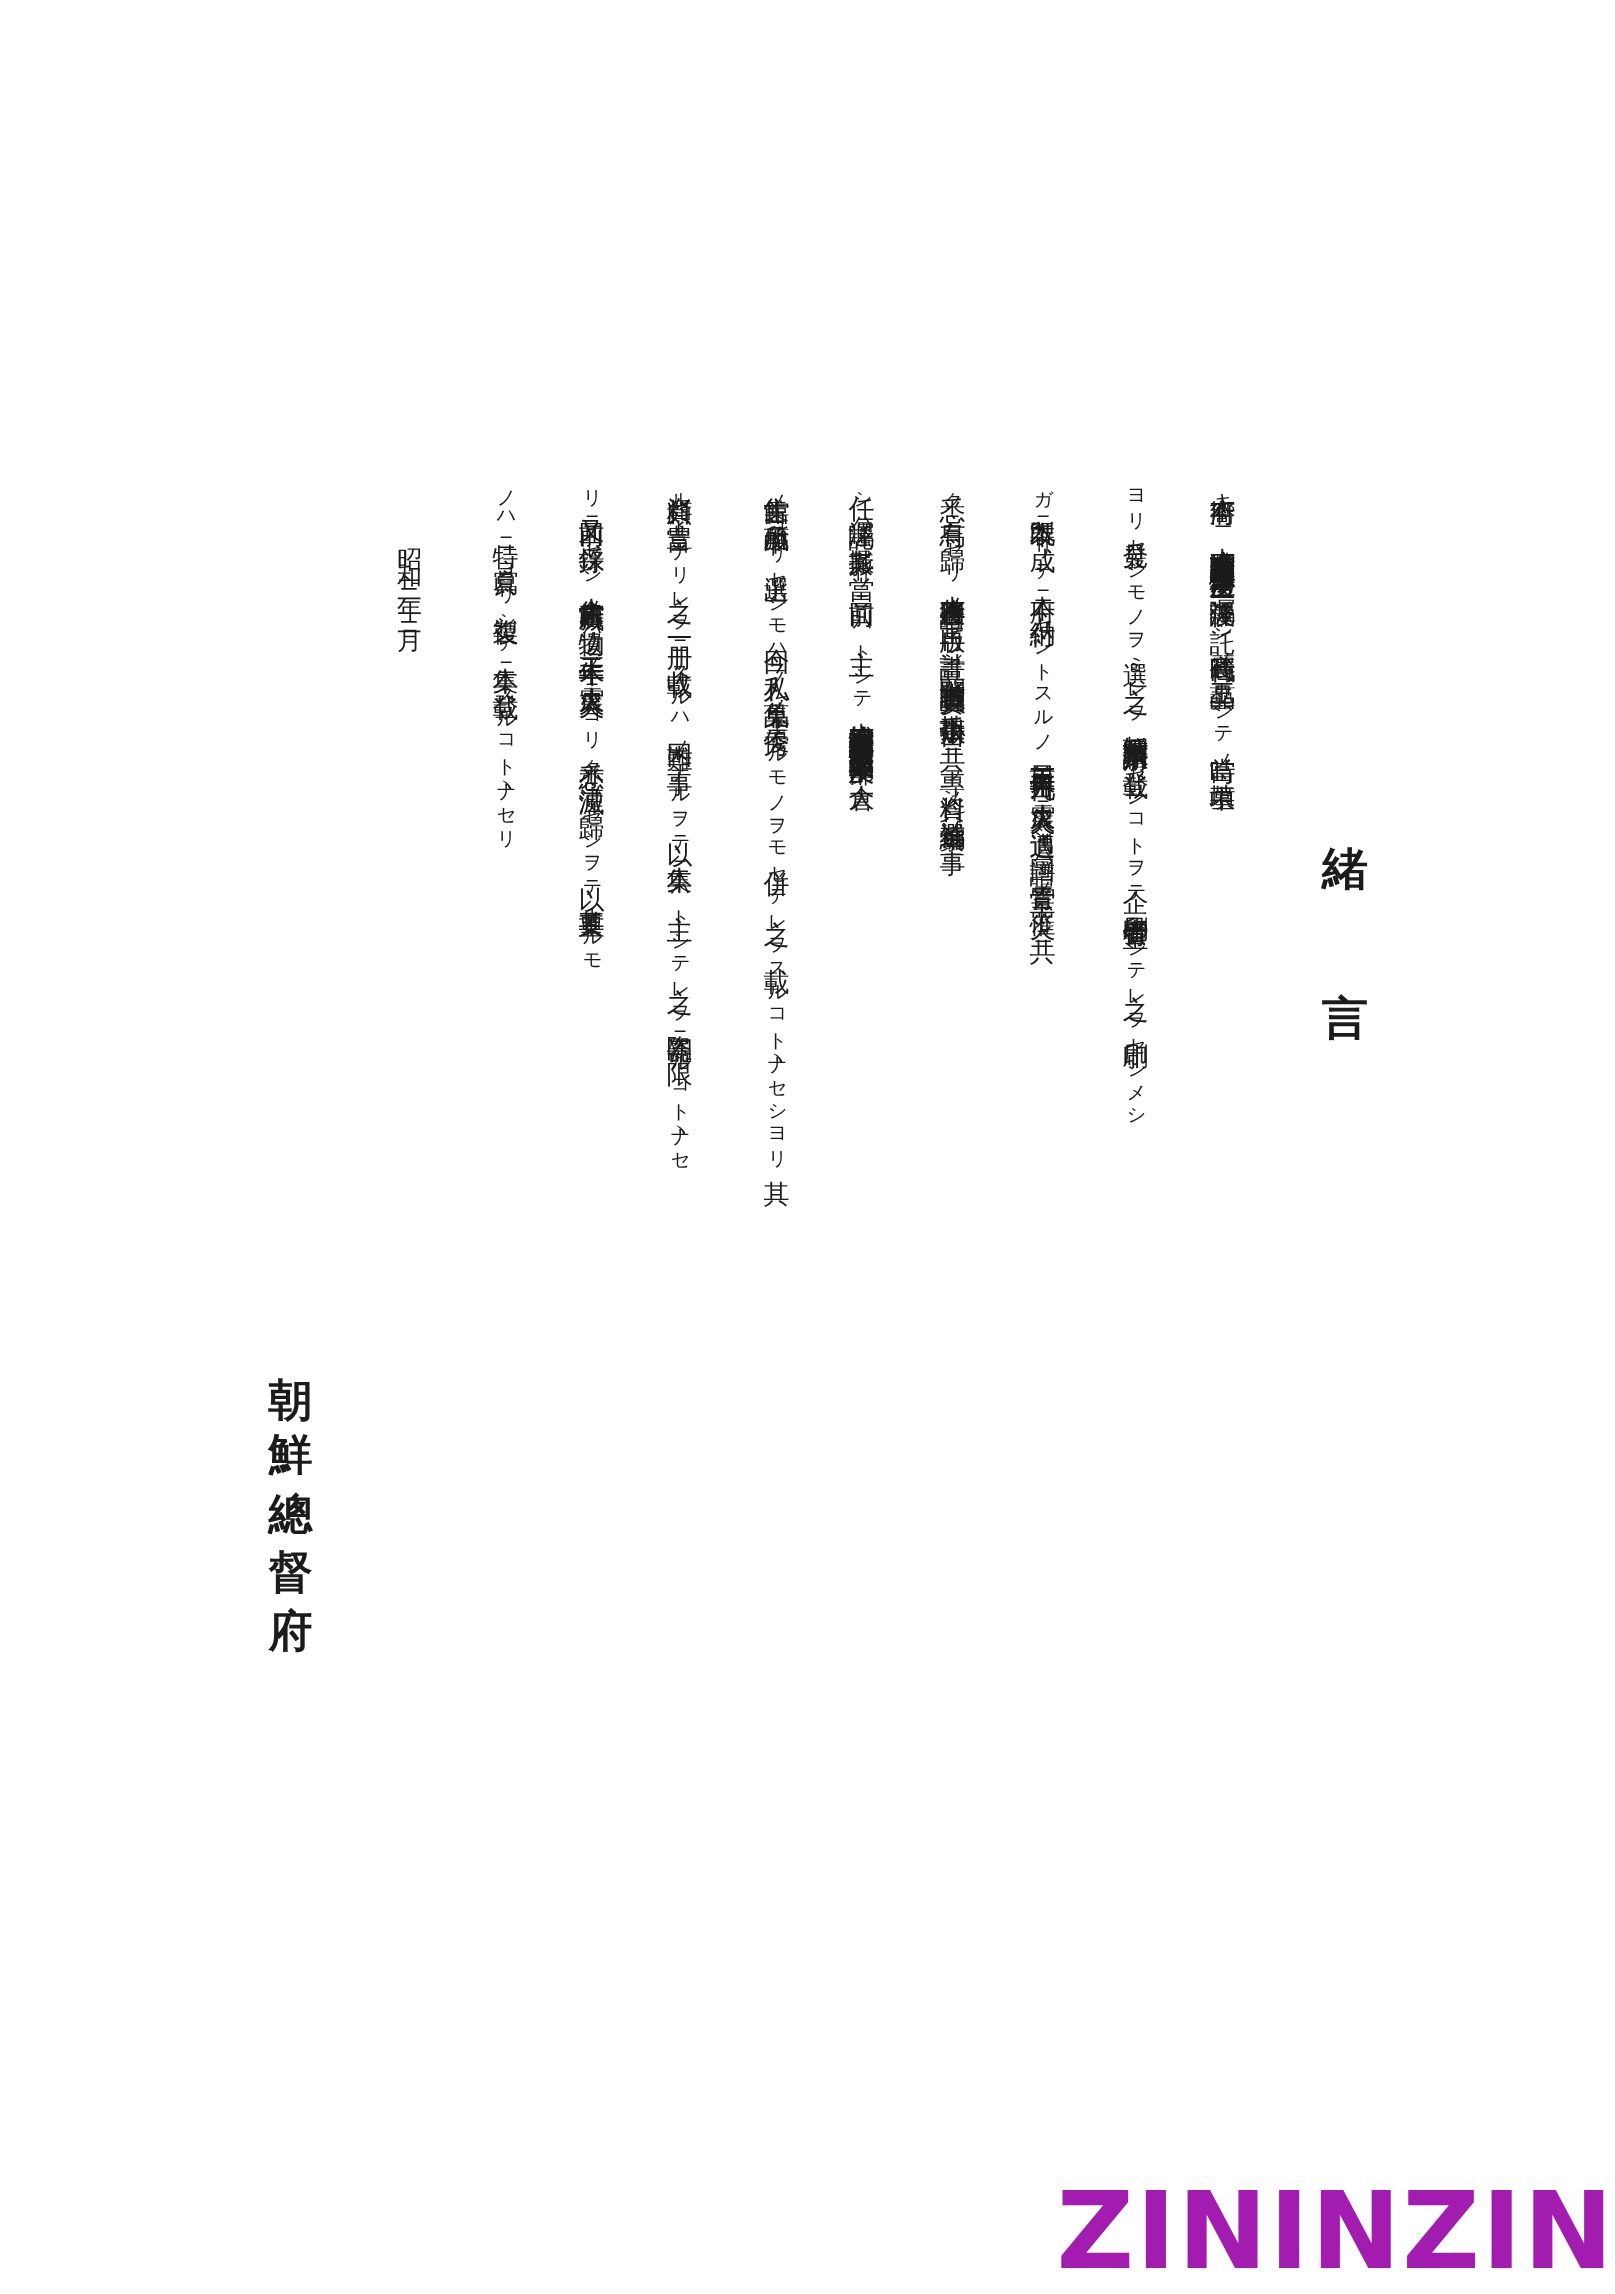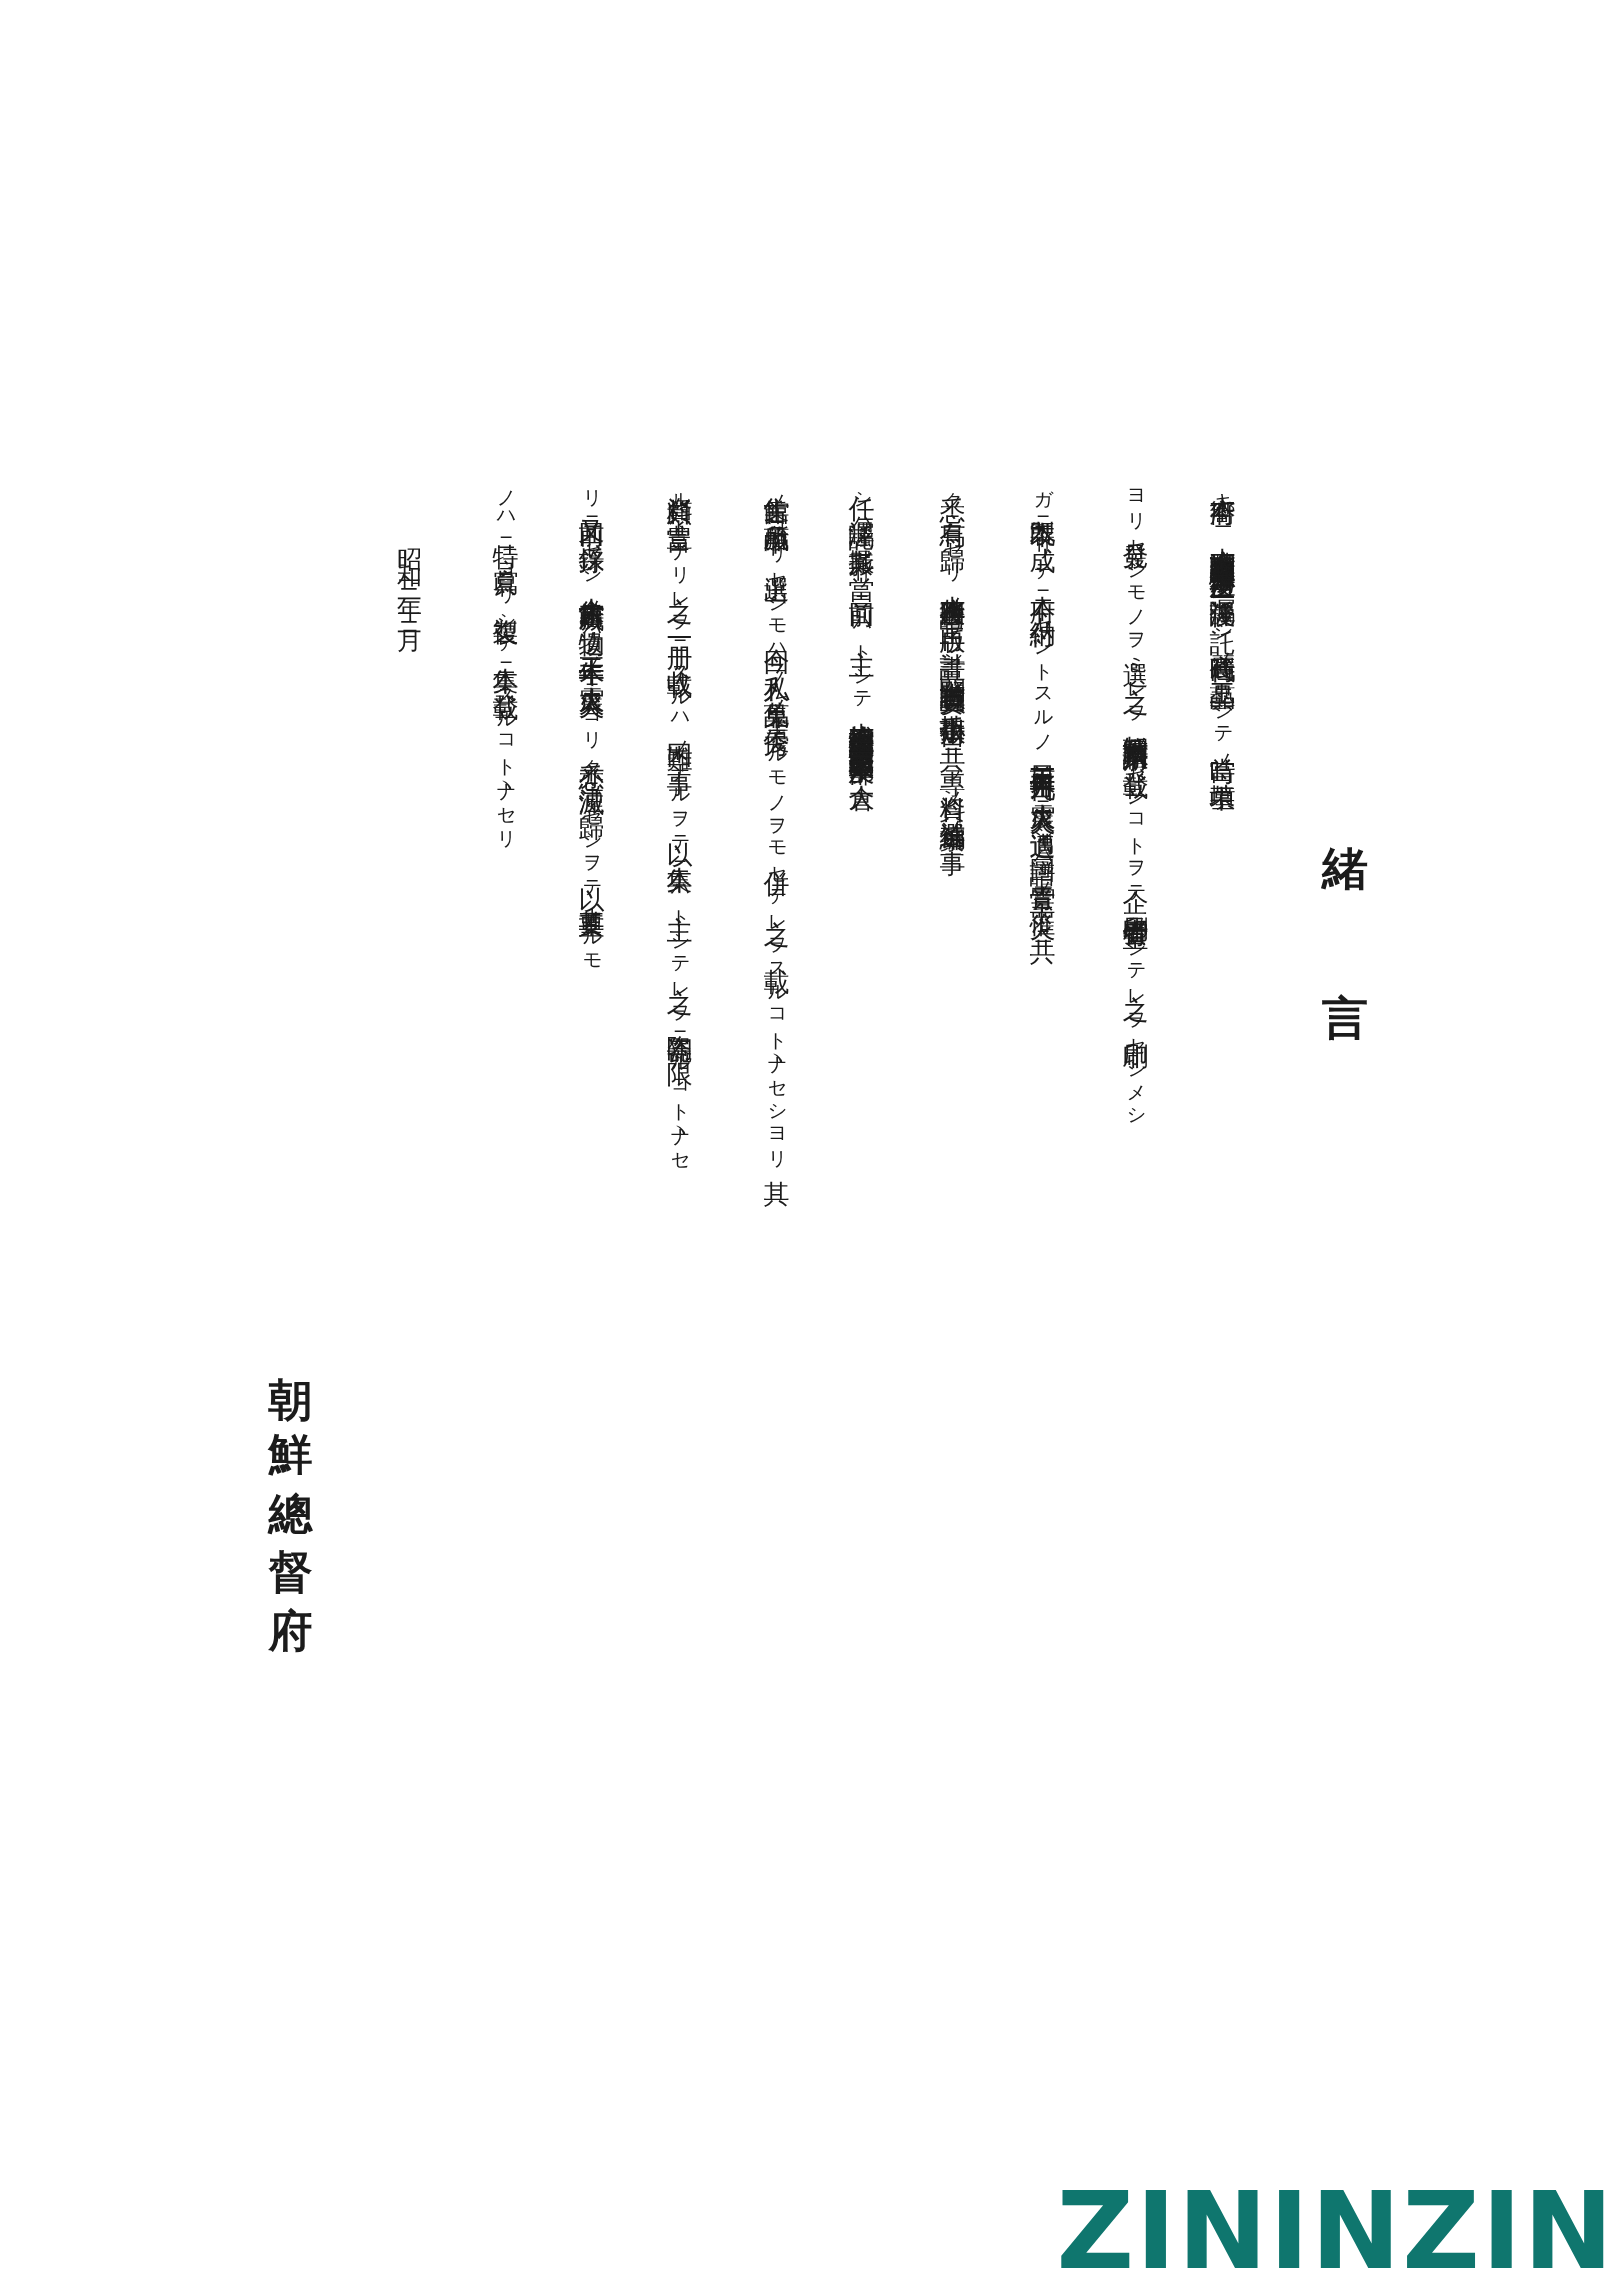--- a/index.html
+++ b/index.html
@@ -42,21 +42,21 @@
   }
   .watermark {
     position: absolute;
     right: 0px;
     top: 2178px;
     font-family: "DejaVu Sans", "Liberation Sans", sans-serif;
     font-weight: bold;
     font-size: 107px;
     letter-spacing: 1.9px;
     line-height: 1;
-    color: #0f766e;
+    color: #a21caf;
   }
   
   .c0 { left: 1210px; top: 476px; }
   .c1 { left: 1123px; top: 476px; }
   .c2 { left: 1030px; top: 476px; }
   .c3 { left:  940px; top: 476px; }
   .c4 { left:  849px; top: 476px; }
   .c5 { left:  764px; top: 476px; }
   .c6 { left:  667px; top: 476px; }
   .c7 { left:  579px; top: 476px; }

